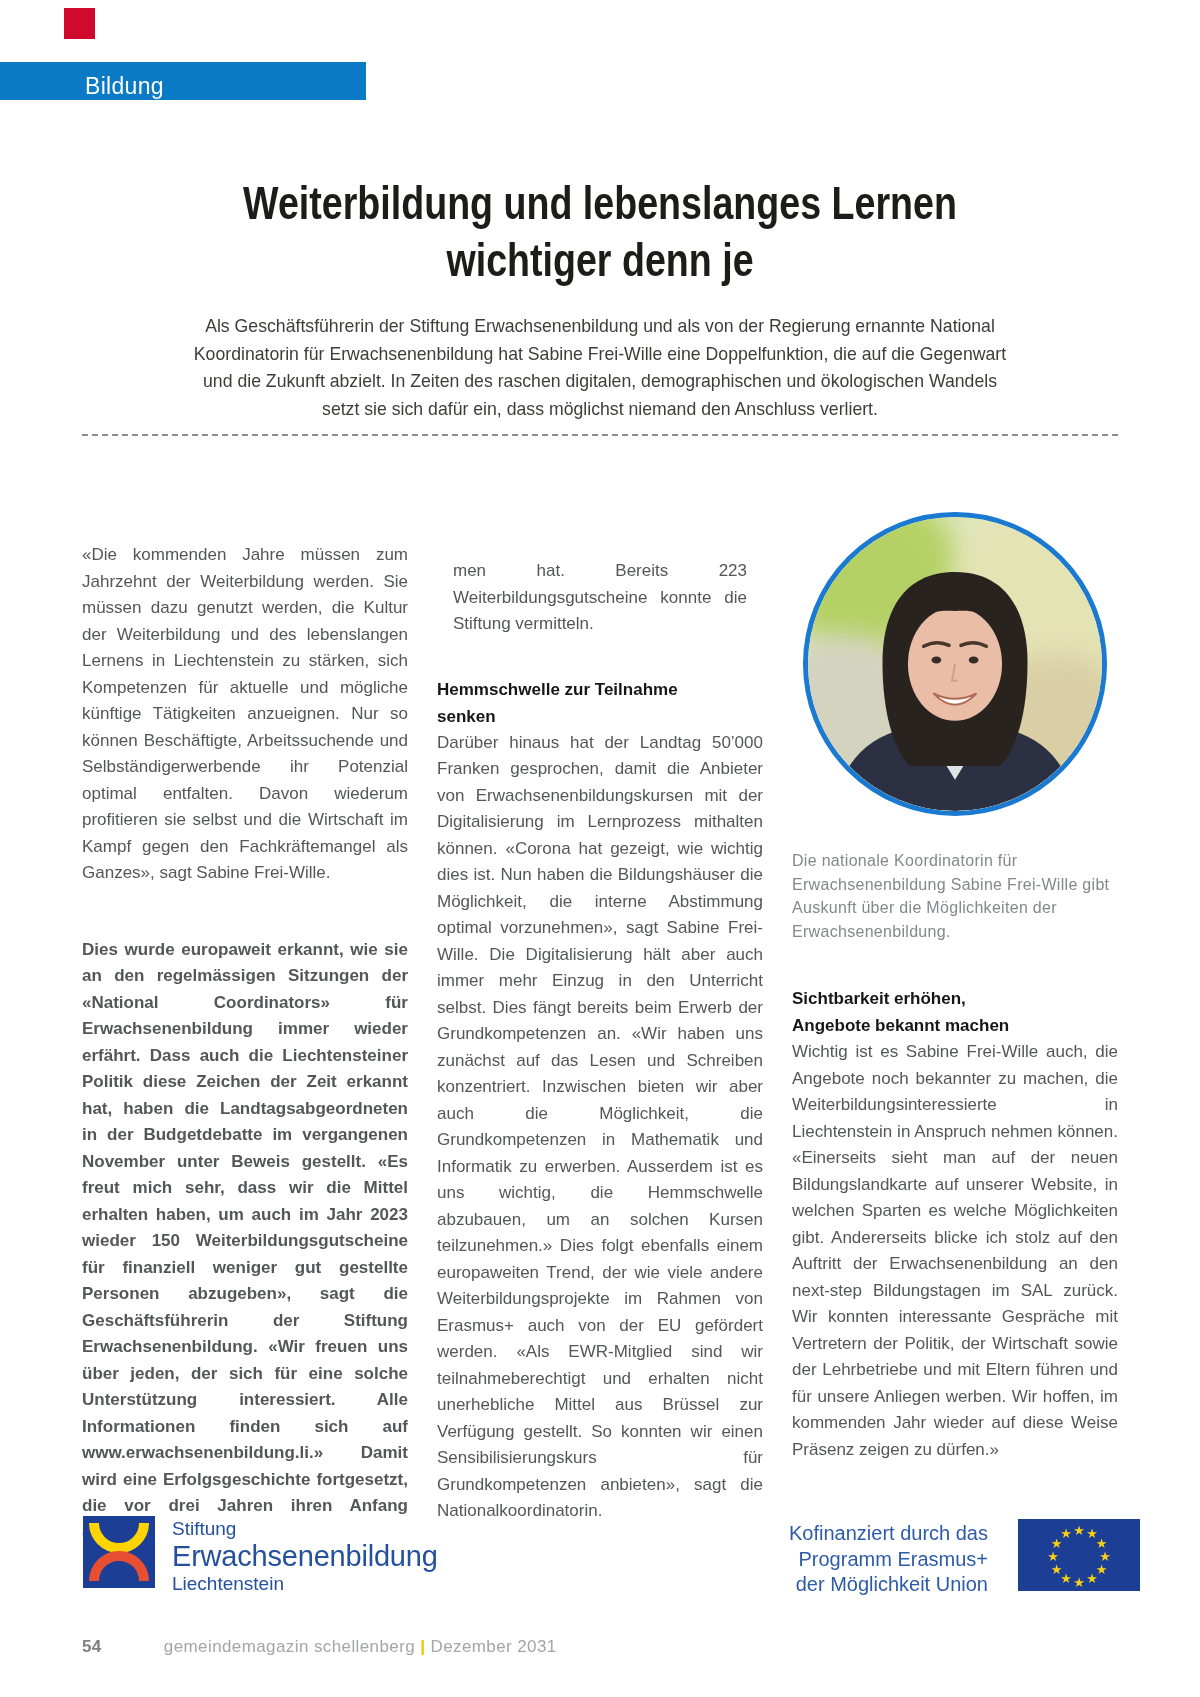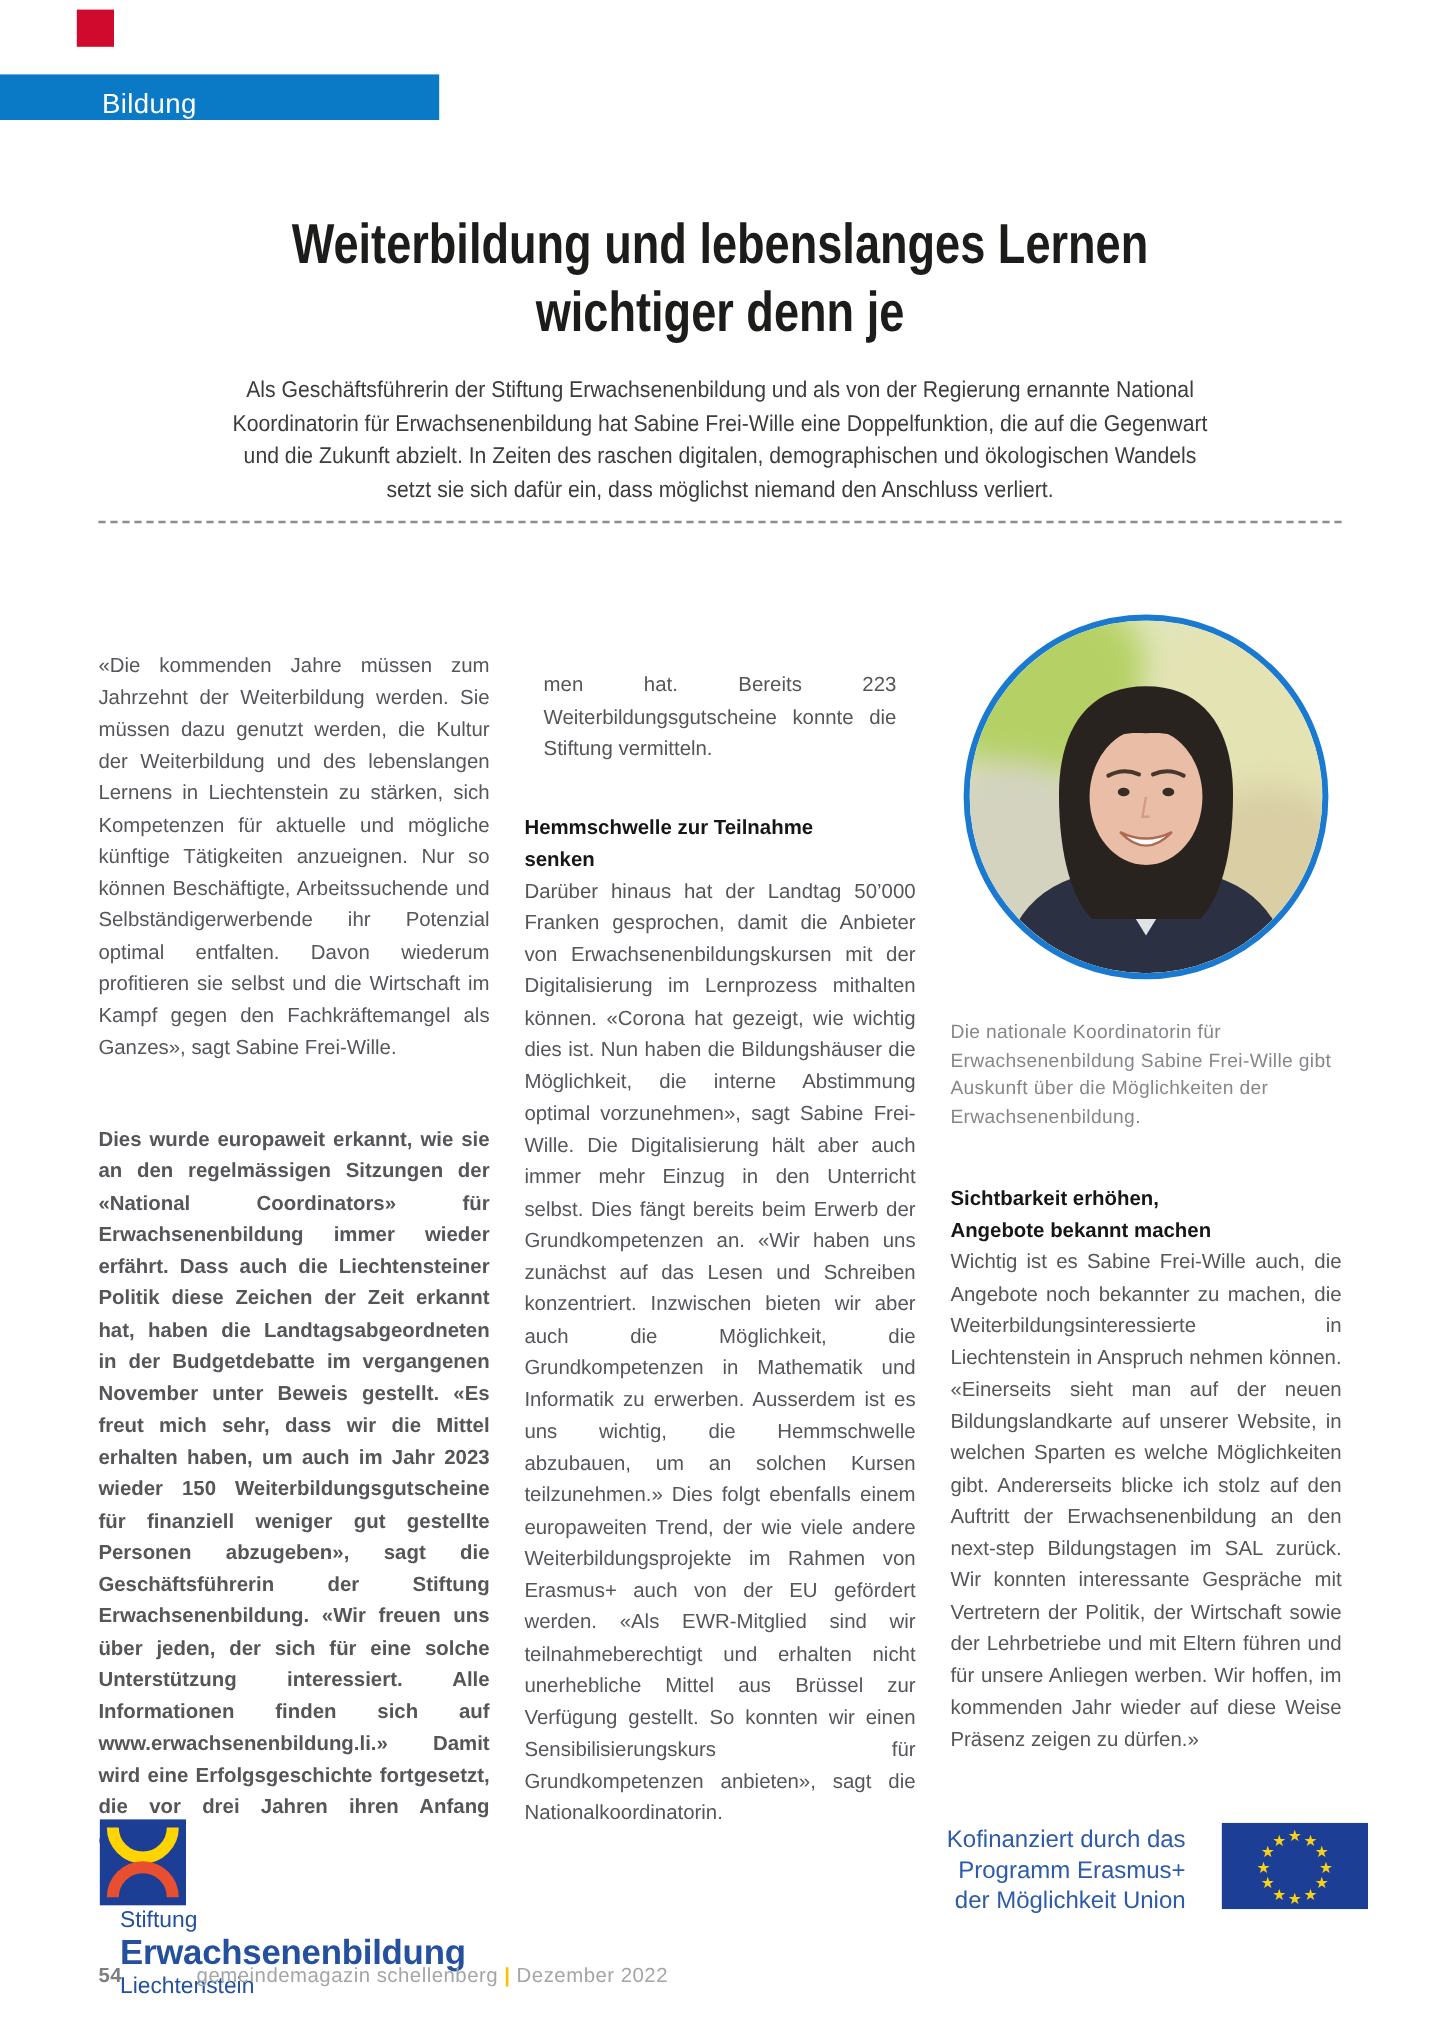--- a/index.html
+++ b/index.html
@@ -32,25 +32,25 @@
   .subhead{font-size:17px;line-height:27px;font-weight:700;color:#161616;margin-top:38px;}
   .subhead.first{margin-top:42px;}
 
   
   .photo-ring{width:294px;height:294px;border:5px solid #1a7ad2;border-radius:50%;
               overflow:hidden;margin:0 auto;background:#e3e8c2;}
   .photo-ring svg{display:block;}
   .caption{margin-top:33px;font-size:16px;line-height:23.5px;color:#85878a;letter-spacing:.3px;}
 
   
-  .logo-group{position:absolute;left:83px;top:1516px;display:flex;flex-direction:column;}
+  .logo-group{position:absolute;left:83px;top:1516px;display:flex;}
   .logo-mark{width:72px;height:72px;}
   .logo-text{margin-left:17px;color:#24509e;padding-top:1px;}
   .logo-line1{font-size:19px;line-height:24px;}
-  .logo-line2{font-size:29px;line-height:31px;font-weight:700;letter-spacing:-.2px;}
+  .logo-line2{font-size:29px;line-height:31px;font-weight:400;letter-spacing:-.2px;}
   .logo-line3{font-size:19px;line-height:24px;}
 
   .eu-group{position:absolute;right:60px;top:1519px;display:flex;align-items:flex-start;}
   .eu-text{text-align:right;color:#2d5ba9;font-size:20px;line-height:25.5px;padding-top:2px;}
   .eu-flag{margin-left:30px;width:122px;height:72px;}
 
   
   .footer{position:absolute;left:82px;top:1637px;font-size:17px;letter-spacing:.4px;}
   .footer .pgnum{font-weight:700;color:#7e7f81;}
   .footer .mag{color:#a4a5a7;margin-left:57px;}
@@ -175,16 +175,16 @@
           <text x="38.5" y="24.0" text-anchor="middle" dominant-baseline="central" font-size="13" fill="#f8d117">★</text>
           <text x="48.0" y="14.5" text-anchor="middle" dominant-baseline="central" font-size="13" fill="#f8d117">★</text>
         </g>
     </svg>
   </div>
 
   <div class="footer">
     <span class="pgnum">54</span>
     <span class="mag">gemeindemagazin schellenberg</span>
     <span class="sep">|</span>
-    <span class="date">Dezember 2022</span>
+    <span class="date">Dezember 2031</span>
   </div>
 
 </div>
 
 </body></html>

